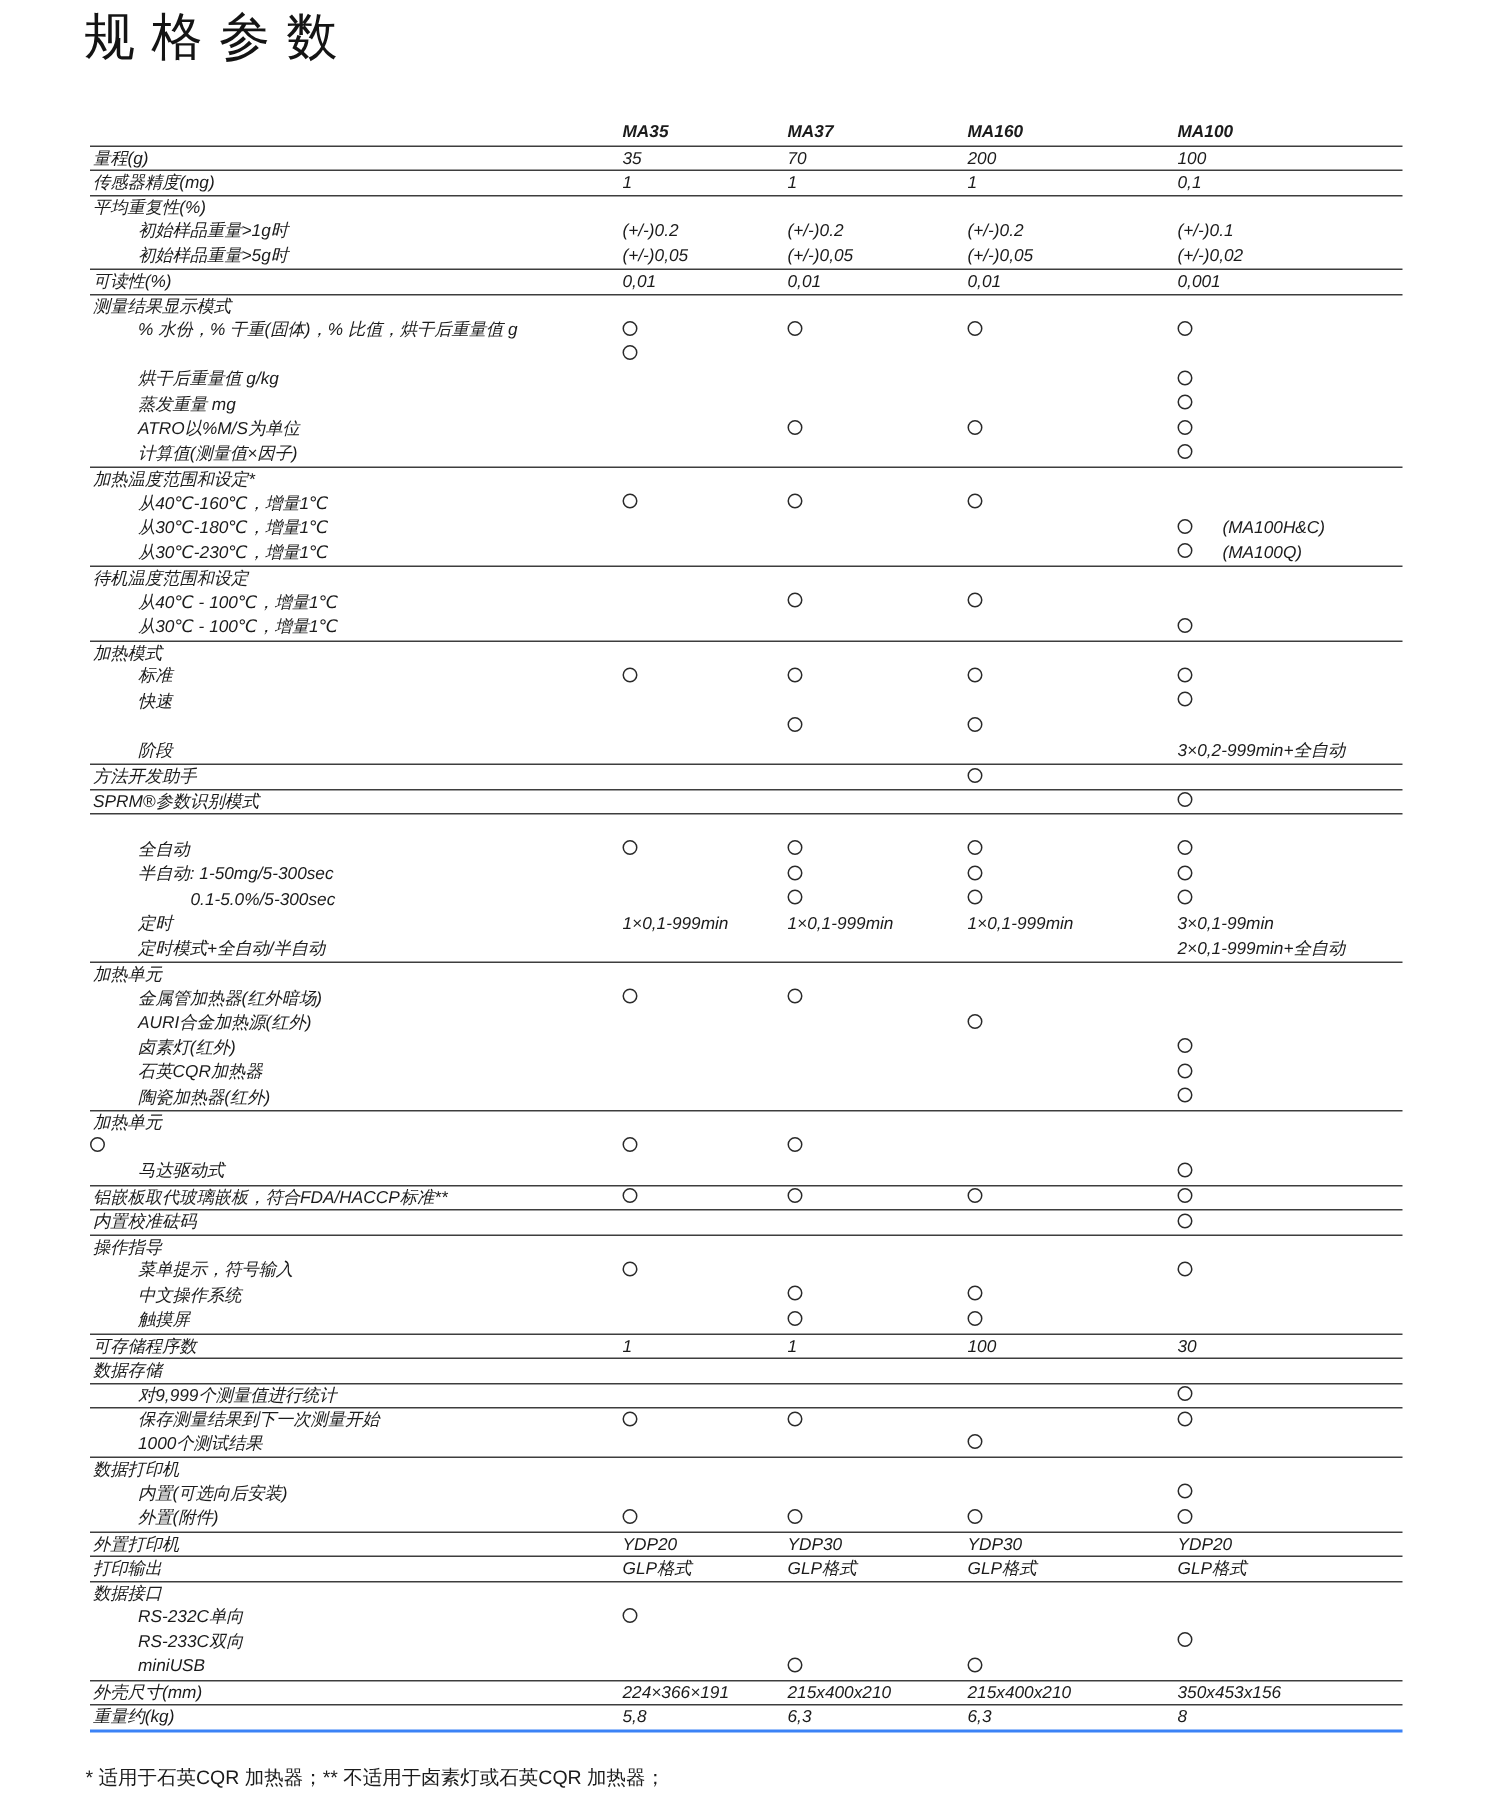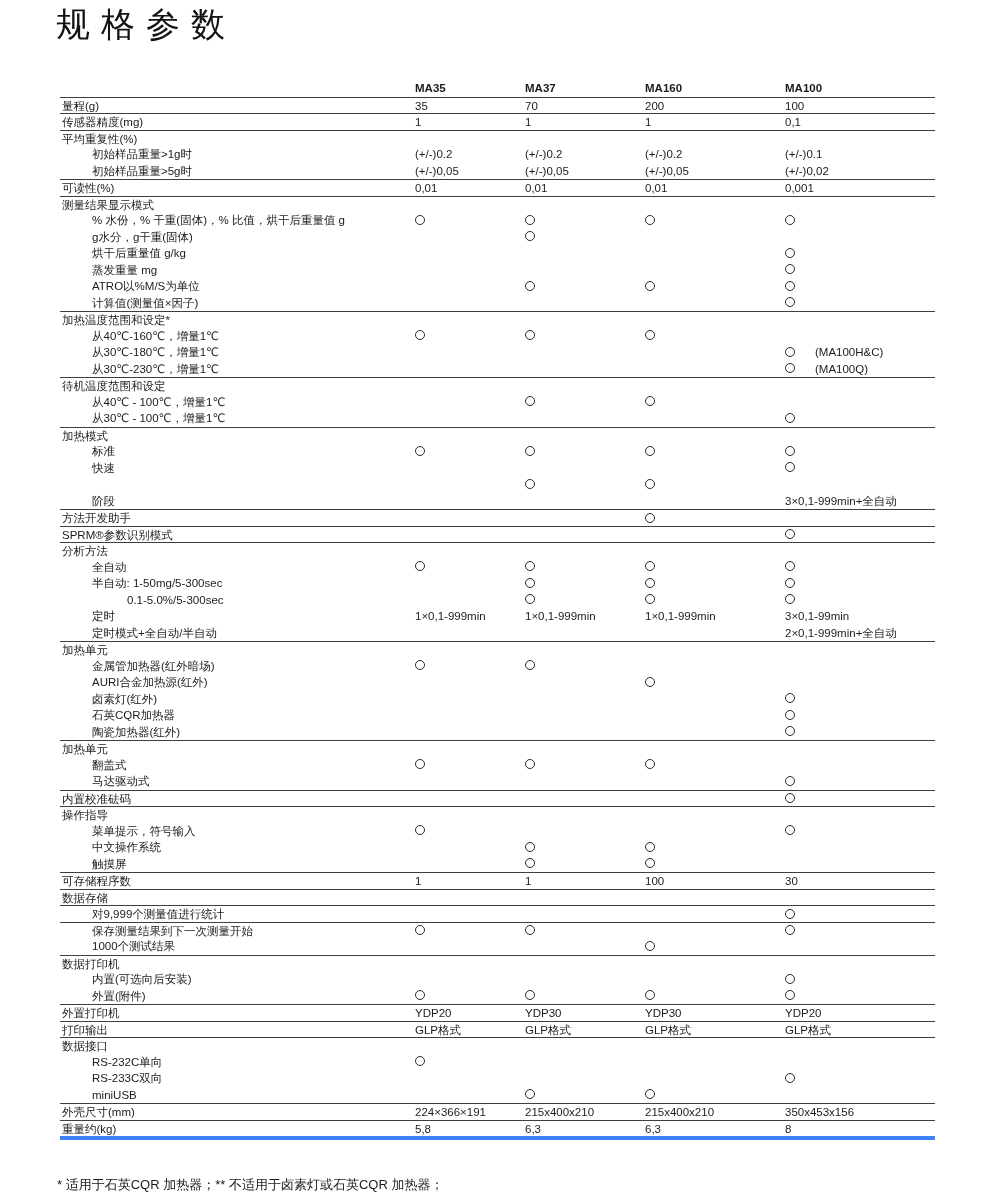--- a/index.html
+++ b/index.html
@@ -11,21 +11,22 @@
   }
   .page { position: relative; width: 990px; height: 1198px; overflow: hidden; background: #fff; }
   .title {
     position: absolute; left: 56px; top: 2px; margin: 0;
     font-family: "DejaVu Serif", "Liberation Serif", serif;
     font-size: 34px; font-weight: 400; letter-spacing: 11px; color: #141414;
     white-space: nowrap;
   }
   .spec-table {
     position: absolute; left: 60px; top: 80px; width: 875px;
-    border-bottom: 4px solid #3b82f6;
+    border-bottom: 2px solid #3b82f6;
+    font-style: italic;
   }
   .row {
     display: grid;
     grid-template-columns: 355px 110px 120px 140px 150px;
     height: 16.5px; line-height: 16.3px;
     font-size: 11.5px;
     white-space: nowrap;
   }
   .row.sep { border-top: 1px solid #3e3e3e; }
   .row.header { font-weight: bold; font-size: 11.5px; }
@@ -109,21 +110,20 @@
         <div class="cell"></div>
       </div>
       <div class="row">
         <div class="label ind1">% 水份，% 干重(固体)，% 比值，烘干后重量值 g</div>
         <div class="cell"><span class="circle"></span></div>
         <div class="cell"><span class="circle"></span></div>
         <div class="cell"><span class="circle"></span></div>
         <div class="cell"><span class="circle"></span></div>
       </div>
       <div class="row">
-        <div class="label ind1">g水分，g干重(固体)</div>
         <div class="cell"></div>
         <div class="cell"><span class="circle"></span></div>
         <div class="cell"></div>
         <div class="cell"></div>
       </div>
       <div class="row">
         <div class="label ind1">烘干后重量值 g/kg</div>
         <div class="cell"></div>
         <div class="cell"></div>
         <div class="cell"></div>
@@ -224,38 +224,37 @@
         <div class="cell"></div>
         <div class="cell"></div>
         <div class="cell"><span class="circle"></span></div>
         <div class="cell"><span class="circle"></span></div>
       </div>
       <div class="row">
         <div class="label ind1">阶段</div>
         <div class="cell"></div>
         <div class="cell"></div>
         <div class="cell"></div>
-        <div class="cell">3×0,1-999min+全自动</div>
+        <div class="cell">3×0,2-999min+全自动</div>
       </div>
       <div class="row sep">
         <div class="label ind0">方法开发助手</div>
         <div class="cell"></div>
         <div class="cell"></div>
         <div class="cell"><span class="circle"></span></div>
         <div class="cell"></div>
       </div>
       <div class="row sep">
         <div class="label ind0">SPRM®参数识别模式</div>
         <div class="cell"></div>
         <div class="cell"></div>
         <div class="cell"></div>
         <div class="cell"><span class="circle"></span></div>
       </div>
       <div class="row sep">
-        <div class="label ind0">分析方法</div>
         <div class="cell"></div>
         <div class="cell"></div>
         <div class="cell"></div>
         <div class="cell"></div>
       </div>
       <div class="row">
         <div class="label ind1">全自动</div>
         <div class="cell"><span class="circle"></span></div>
         <div class="cell"><span class="circle"></span></div>
         <div class="cell"><span class="circle"></span></div>
@@ -332,31 +331,37 @@
         <div class="cell"><span class="circle"></span></div>
       </div>
       <div class="row sep">
         <div class="label ind0">加热单元</div>
         <div class="cell"></div>
         <div class="cell"></div>
         <div class="cell"></div>
         <div class="cell"></div>
       </div>
       <div class="row">
-        <div class="label ind1">翻盖式</div>
         <div class="cell"><span class="circle"></span></div>
         <div class="cell"><span class="circle"></span></div>
         <div class="cell"><span class="circle"></span></div>
         <div class="cell"></div>
       </div>
       <div class="row">
         <div class="label ind1">马达驱动式</div>
         <div class="cell"></div>
         <div class="cell"></div>
         <div class="cell"></div>
+        <div class="cell"><span class="circle"></span></div>
+      </div>
+      <div class="row sep">
+        <div class="label ind0">铝嵌板取代玻璃嵌板，符合FDA/HACCP标准**</div>
+        <div class="cell"><span class="circle"></span></div>
+        <div class="cell"><span class="circle"></span></div>
+        <div class="cell"><span class="circle"></span></div>
         <div class="cell"><span class="circle"></span></div>
       </div>
       <div class="row sep">
         <div class="label ind0">内置校准砝码</div>
         <div class="cell"></div>
         <div class="cell"></div>
         <div class="cell"></div>
         <div class="cell"><span class="circle"></span></div>
       </div>
       <div class="row sep">

